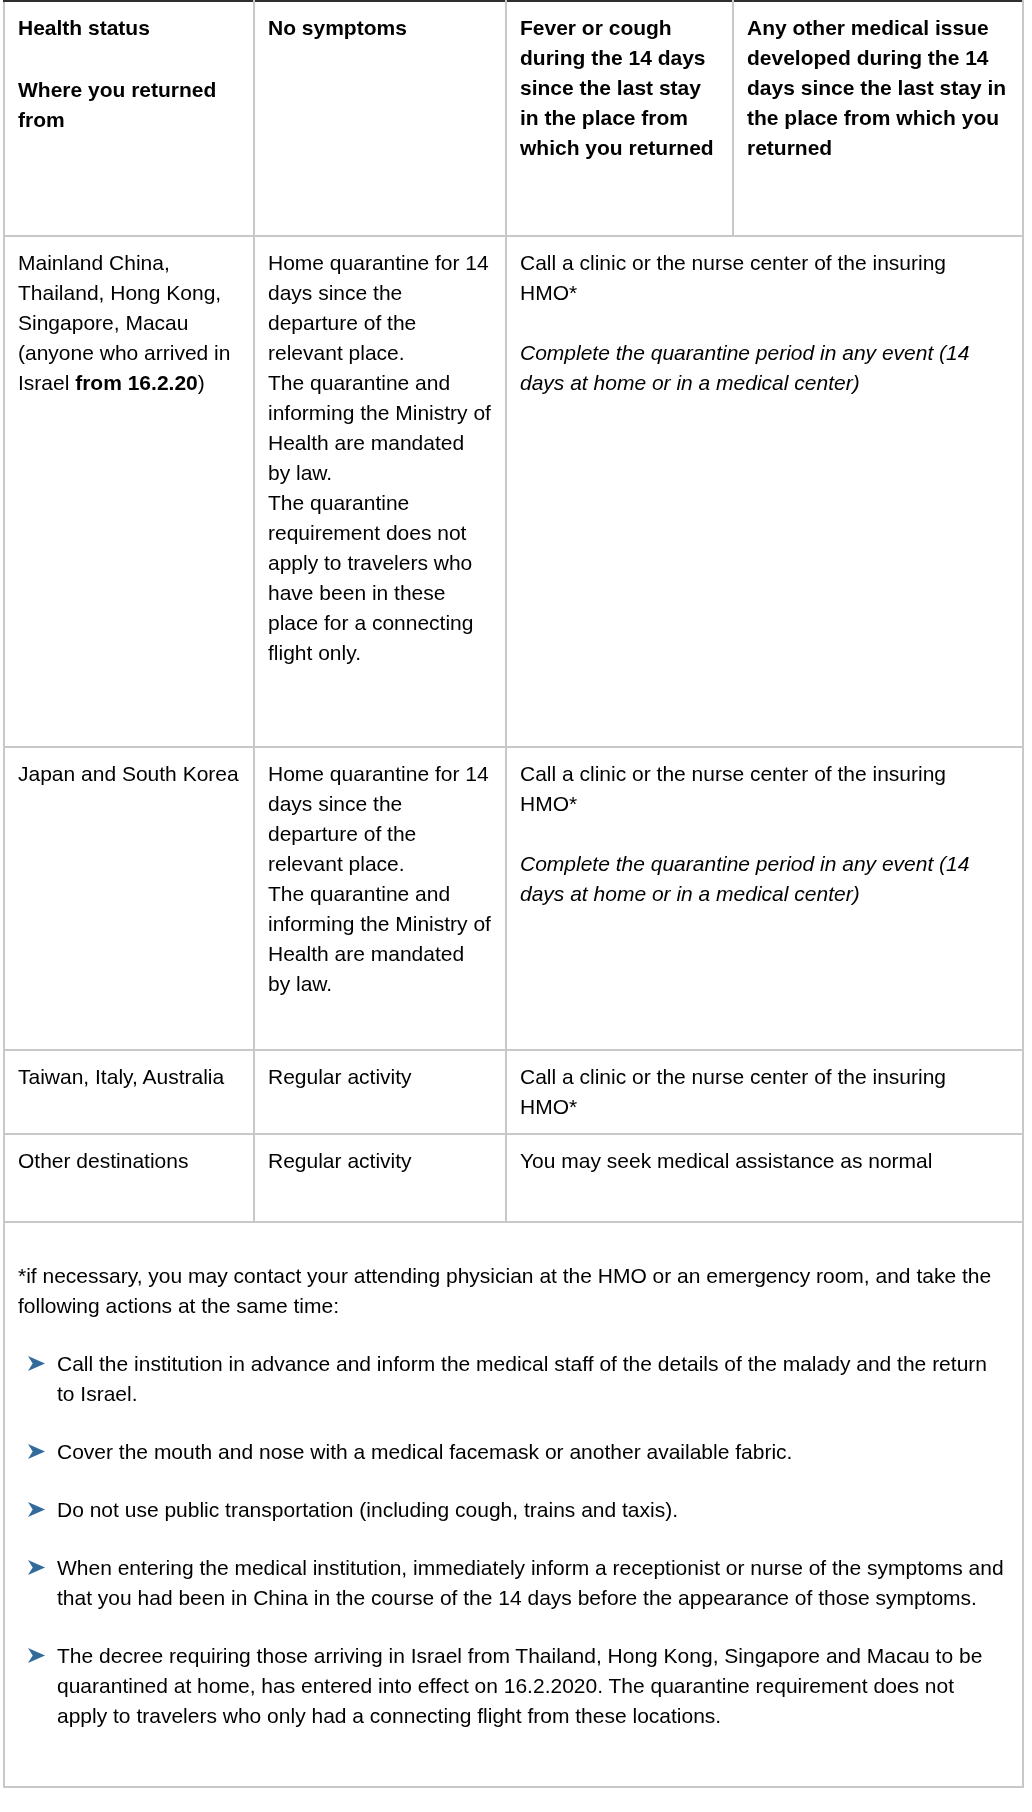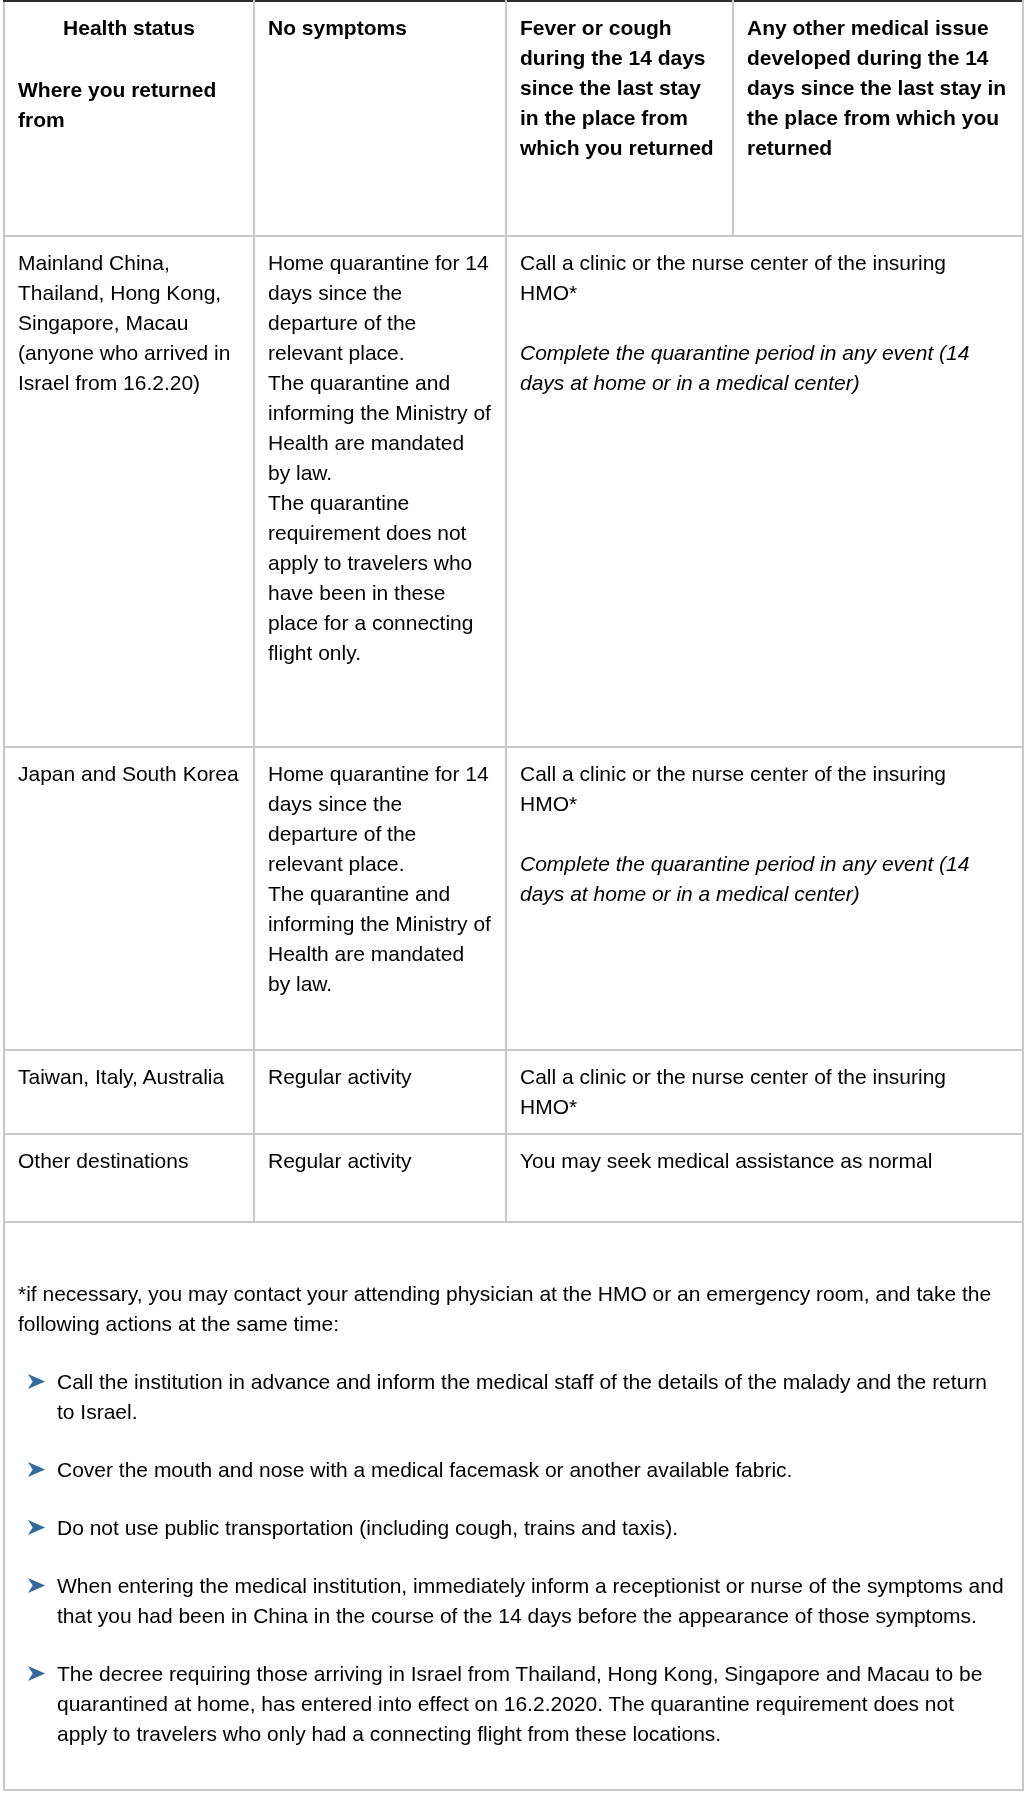--- a/index.html
+++ b/index.html
@@ -42,47 +42,47 @@
     border-top: 2px solid var(--topline);
   }
   tr.r-head   { height: 235px; }
   tr.r1       { height: 511px; }
   tr.r2       { height: 303px; }
   tr.r3       { height: 84px; border-radius: 22px;  }
   tr.r4       { height: 88px; border-radius: 23px;  }
   tr.r-foot   { height: 565px; }
 
   
-  .hs-top    { text-align: center; }
+  .hs-top    { text-align: left; }
   .hs-bottom { text-align: left; margin-top: 32px; }
 
   
   .lines > div { margin: 0; }
   
   .paras > div + div { margin-top: 30px; font-style: italic; }
 
   
-  td.foot { padding: 56px 16px 40px 13px; }
+  td.foot { padding: 38px 16px 40px 13px; }
   .fn-intro { margin: 0; }
   .bullet {
     display: flex;
     align-items: flex-start;
     margin: 28px 0 0 9px;
   }
   .bullet .arrow {
     flex: 0 0 19px;
     width: 19px;
     height: 19px;
     margin-top: 5px;
     color: var(--arrow);
   }
   .bullet .arrow svg { display: block; width: 19px; height: 19px; }
   .bullet .btext { margin-left: 11px; }
 
-  b { font-weight: normal; }
+  b { font-weight: bold; }
 </style>
 </head>
 <body>
 
 <div class="doc">
   <table class="qtable">
     <colgroup>
       <col style="width:250px">
       <col style="width:252px">
       <col style="width:227px">

